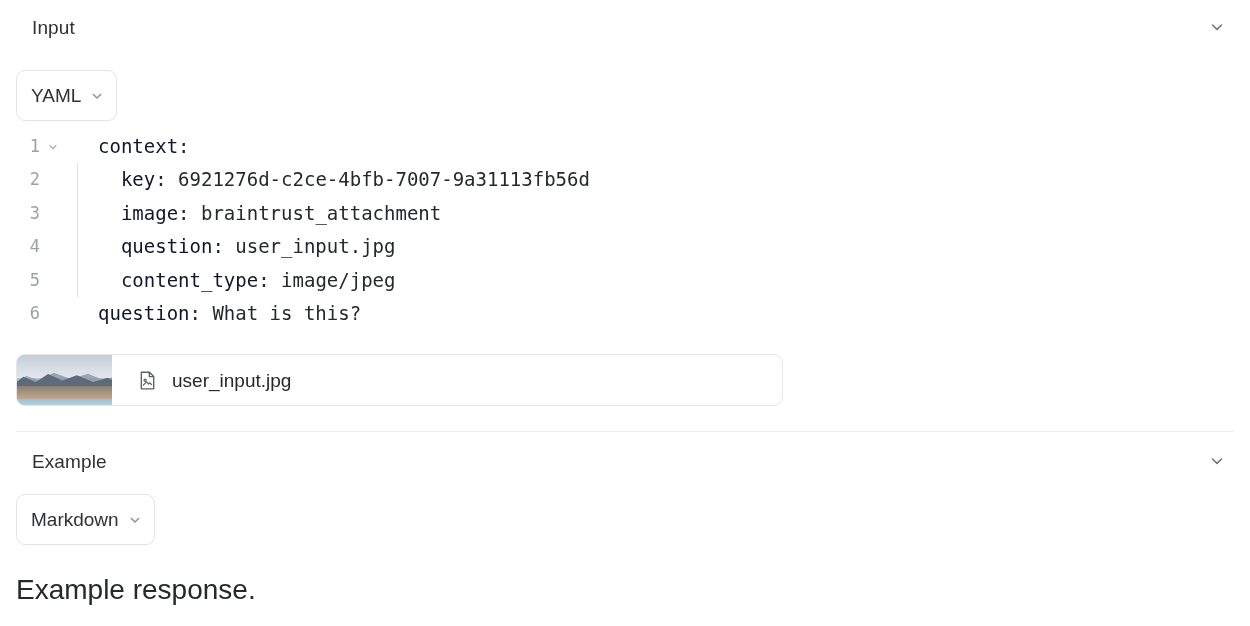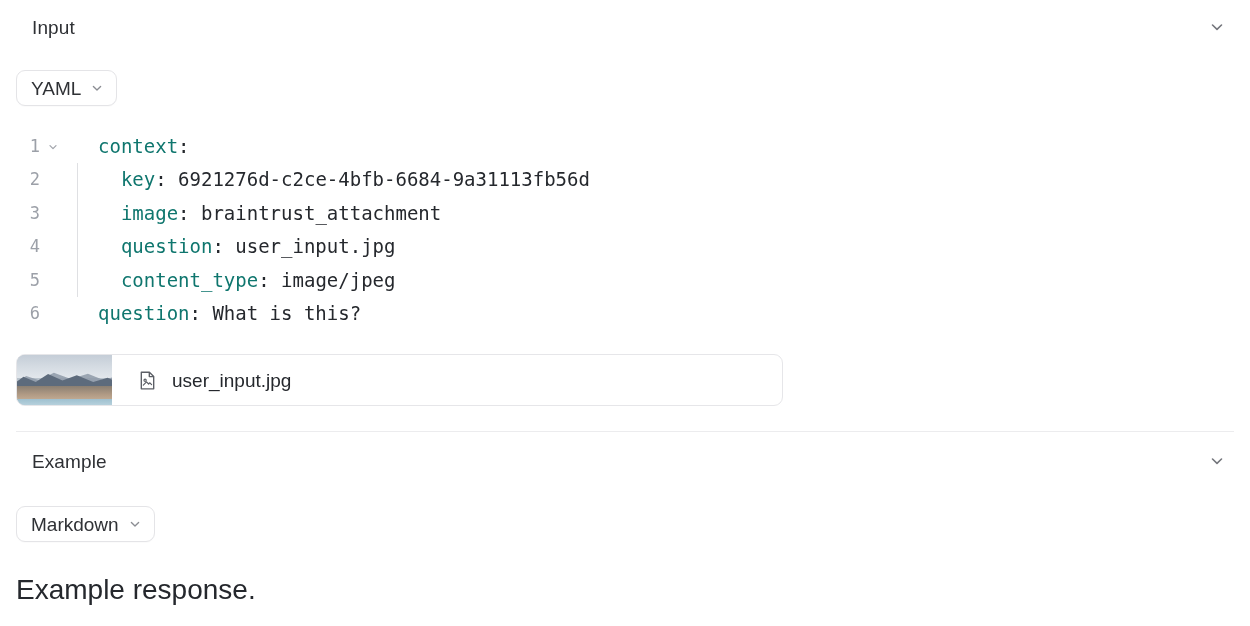--- a/index.html
+++ b/index.html
@@ -57,21 +57,21 @@
     height: 1px;
     background: #ececee;
   }
 
   
   .format-btn {
     position: absolute;
     display: inline-flex;
     align-items: center;
     gap: 9px;
-    height: 36px;
+    height: 51px;
     padding: 0 12px 0 14px;
     background: #ffffff;
     border: 1px solid #e4e4e7;
     border-radius: 9px;
     cursor: pointer;
     box-shadow: 0 1px 1px rgba(16,17,20,0.02);
   }
   .format-btn-label {
     font-size: 19px;
     color: #2f3135;
@@ -132,21 +132,21 @@
     top: 0;
     bottom: 0;
     width: 1px;
     background: #dfe0e3;
   }
   .code-text {
     color: #25282d;
     line-height: 33.4px;
     white-space: pre;
   }
-  .k { color: #0f766e; }
+  .k { color: #0f172a; }
   .p { color: #25282d; }
   .v { color: #25282d; }
 
   
   .attachment {
     position: absolute;
     left: 16px;
     top: 354px;
     width: 767px;
     height: 52px;
@@ -235,21 +235,21 @@
       <svg width="14" height="14" viewBox="0 0 14 14" fill="none" aria-hidden="true">
         <path d="M3.4 5.4 L7 9 L10.6 5.4" stroke="#8b8d93" stroke-width="1.35" stroke-linecap="round" stroke-linejoin="round"></path>
       </svg>
     </span>
   </div>
 
   <div class="code-block" id="code-block">
       <div class="code-line"><span class="ln">1</span><span class="fold"><svg width="12" height="12" viewBox="0 0 12 12" fill="none">
             <path d="M3 4.6 L6 7.6 L9 4.6" stroke="#a2a5ac" stroke-width="1.25" stroke-linecap="round" stroke-linejoin="round"></path>
           </svg></span><span class="guide-col"></span><span class="code-text"><span class="k">context</span><span class="p">:</span></span></div>
-      <div class="code-line"><span class="ln">2</span><span class="fold-empty"></span><span class="guide-col has-guide"></span><span class="code-text"><span>  </span><span class="k">key</span><span class="p">:</span><span class="v"> 6921276d-c2ce-4bfb-6684-9a31113fb56d</span></span></div>
+      <div class="code-line"><span class="ln">2</span><span class="fold-empty"></span><span class="guide-col has-guide"></span><span class="code-text"><span>  </span><span class="k">key</span><span class="p">:</span><span class="v"> 6921276d-c2ce-4bfb-7007-9a31113fb56d</span></span></div>
       <div class="code-line"><span class="ln">3</span><span class="fold-empty"></span><span class="guide-col has-guide"></span><span class="code-text"><span>  </span><span class="k">image</span><span class="p">:</span><span class="v"> braintrust_attachment</span></span></div>
       <div class="code-line"><span class="ln">4</span><span class="fold-empty"></span><span class="guide-col has-guide"></span><span class="code-text"><span>  </span><span class="k">question</span><span class="p">:</span><span class="v"> user_input.jpg</span></span></div>
       <div class="code-line"><span class="ln">5</span><span class="fold-empty"></span><span class="guide-col has-guide"></span><span class="code-text"><span>  </span><span class="k">content_type</span><span class="p">:</span><span class="v"> image/jpeg</span></span></div>
       <div class="code-line"><span class="ln">6</span><span class="fold-empty"></span><span class="guide-col"></span><span class="code-text"><span class="k">question</span><span class="p">:</span><span class="v"> What is this?</span></span></div>
     </div>
 
   <div class="attachment">
     <span class="thumb">
       <span class="sky"></span>
       <span class="mtn-far"></span>
@@ -273,21 +273,21 @@
   <div class="section-header" style="top:440px;">
     <span class="section-title">Example</span>
     <span class="section-spacer"></span>
     <span class="chevron-toggle">
       <svg width="18" height="18" viewBox="0 0 18 18" fill="none" aria-hidden="true">
         <path d="M4.5 7 L9 11.3 L13.5 7" stroke="#74767c" stroke-width="1.6" stroke-linecap="round" stroke-linejoin="round"></path>
       </svg>
     </span>
   </div>
 
-  <div class="format-btn" style="left:16px; top:506px;">
+  <div class="format-btn" style="left:16px; top:494px;">
     <span class="format-btn-label">Markdown</span>
     <span class="chev-sm">
       <svg width="14" height="14" viewBox="0 0 14 14" fill="none" aria-hidden="true">
         <path d="M3.4 5.4 L7 9 L10.6 5.4" stroke="#8b8d93" stroke-width="1.35" stroke-linecap="round" stroke-linejoin="round"></path>
       </svg>
     </span>
   </div>
 
   <div class="output-body">Example response.</div>
 

